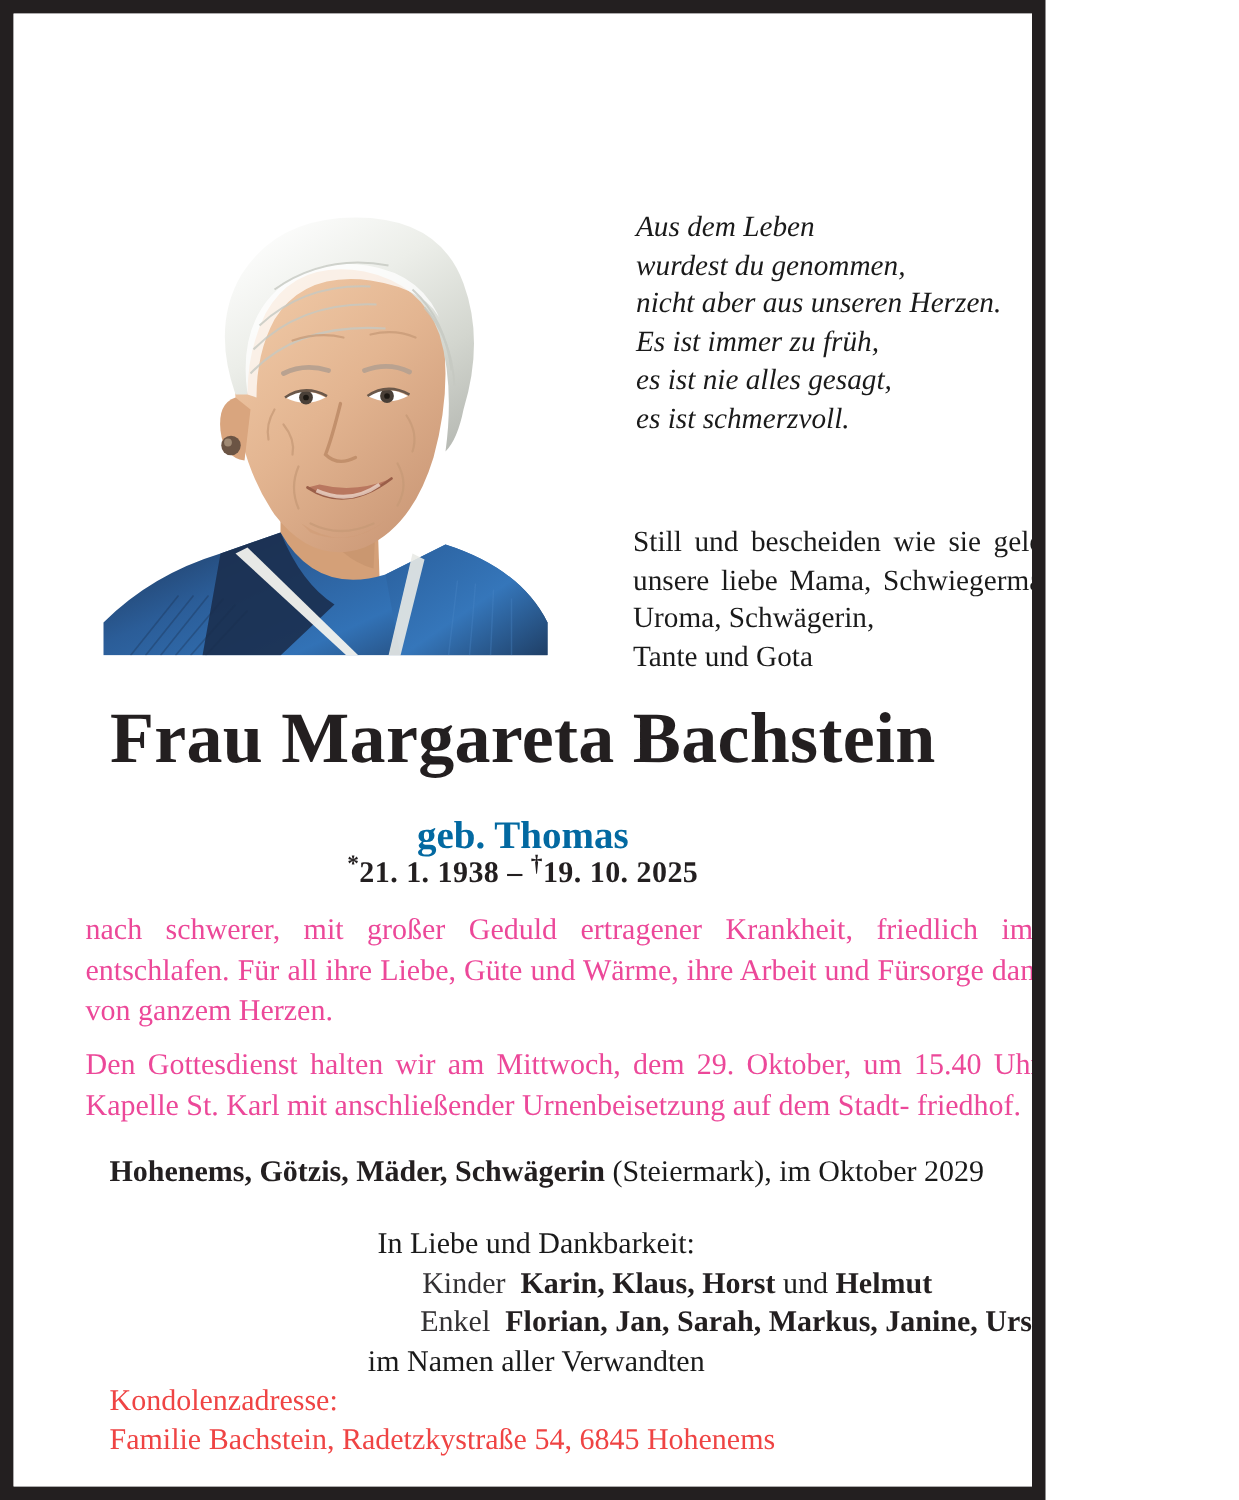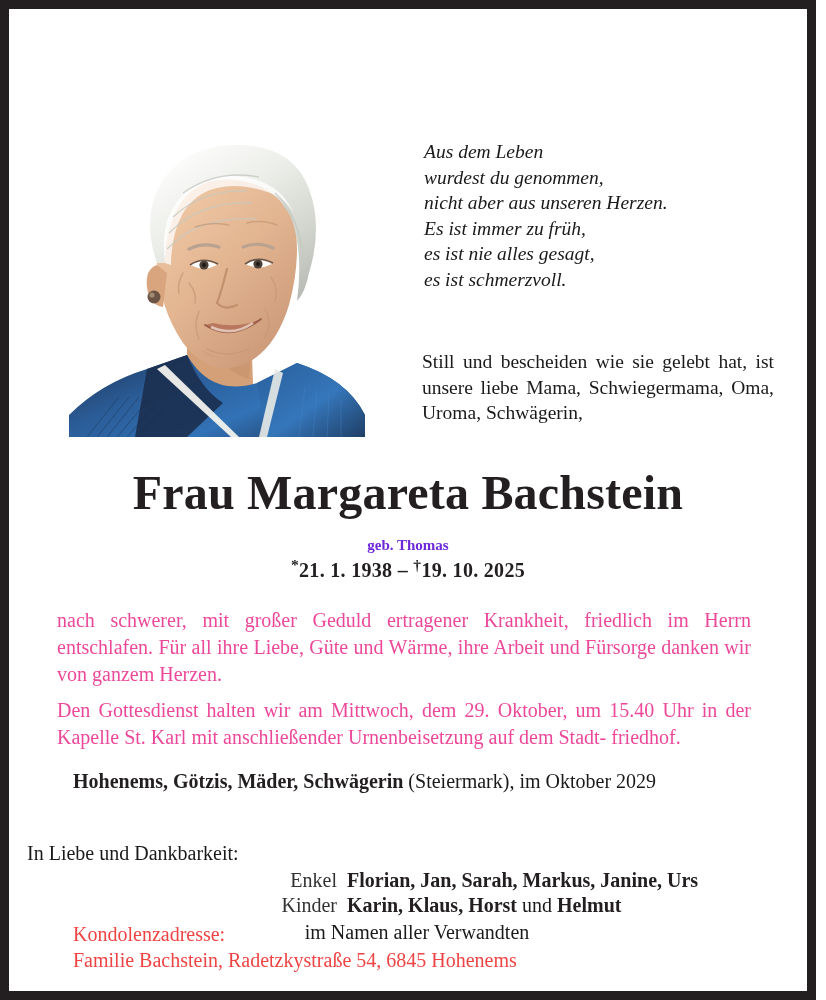--- a/index.html
+++ b/index.html
@@ -8,21 +8,21 @@
     padding: 0;
     background: #ffffff;
   }
   body {
     font-family: "Liberation Serif", serif;
     -webkit-font-smoothing: antialiased;
   }
 
   .notice {
     position: relative;
-    width: 816px;
+    width: 697px;
     height: 1000px;
     box-sizing: border-box;
     background: #ffffff;
     border: 9px solid #231f20;
     overflow: hidden;
   }
 
   .inner {
     position: relative;
     width: 100%;
@@ -83,25 +83,25 @@
   }
   .full-name {
     font-size: 48px;
     line-height: 58px;
     font-weight: 700;
     letter-spacing: 0.2px;
     color: #231f20;
     font-family: "Liberation Serif", serif;
   }
   .maiden-name {
-    margin-top: 10px;
-    font-size: 15px;
+    margin-top: 22px;
+    font-size: 26px;
     line-height: 26px;
     font-weight: 700;
-    color: #6d28d9;
+    color: #0369a1;
   }
   .dates {
     font-size: 20px;
     line-height: 25px;
     font-weight: 700;
     color: #231f20;
     letter-spacing: 0.3px;
   }
   .dates sup {
     font-size: 0.78em;
@@ -149,23 +149,22 @@
   .family {
     position: absolute;
     left: 0;
     right: 0;
     top: 808px;
     font-size: 20px;
     line-height: 25px;
     color: #1a1a1a;
   }
   .family-head {
-    text-align: left;
+    text-align: center;
     padding-left: 18px;
-    margin-top: 24px;
   }
   .family-rows {
     margin-top: 2px;
   }
   .family-row {
     display: flex;
     align-items: baseline;
   }
   .family-row .role {
     width: 338px;
@@ -336,20 +335,21 @@
 
     <div class="quote">Aus dem Leben
 wurdest du genommen,
 nicht aber aus unseren Herzen.
 Es ist immer zu früh,
 es ist nie alles gesagt,
 es ist schmerzvoll.</div>
 
     <div class="intro">
       <span>Still und bescheiden wie sie gelebt hat, ist unsere liebe Mama, Schwiegermama, Oma, Uroma, Schwägerin,</span>
+      <div class="last-line">Tante und Gota</div>
     </div>
 
     <div class="name-block">
       <div class="full-name">Frau Margareta Bachstein</div>
       <div class="maiden-name">geb. Thomas</div>
       <div class="dates">
         <sup>*</sup><span>21. 1. 1938</span>
         <span>–</span>
         <sup>†</sup><span>19. 10. 2025</span>
       </div>
@@ -367,27 +367,27 @@
     </div>
 
     <div class="places">
       <span class="bold">Hohenems, Götzis, Mäder, Schwägerin</span><span> (Steiermark), im Oktober 2029</span>
     </div>
 
     <div class="family">
       <div class="family-head">In Liebe und Dankbarkeit:</div>
       <div class="family-rows">
         <div class="family-row">
+          <span class="role">Kinder</span>
+          <span class="names"><span>Karin, Klaus, Horst</span><span class="plain"> und </span><span>Helmut</span></span>
+        </div>
+        <div class="family-row">
           <span class="role">Enkel</span>
           <span class="names"><span>Florian, Jan, Sarah, Markus, Janine, Urs</span></span>
         </div>
-        <div class="family-row">
-          <span class="role">Kinder</span>
-          <span class="names"><span>Karin, Klaus, Horst</span><span class="plain"> und </span><span>Helmut</span></span>
-        </div>
       </div>
       <div class="family-foot">im Namen aller Verwandten</div>
     </div>
 
     <div class="condolence">
       <div>Kondolenzadresse:</div>
       <div>Familie Bachstein, Radetzkystraße 54, 6845 Hohenems</div>
     </div>
 
   </div>

